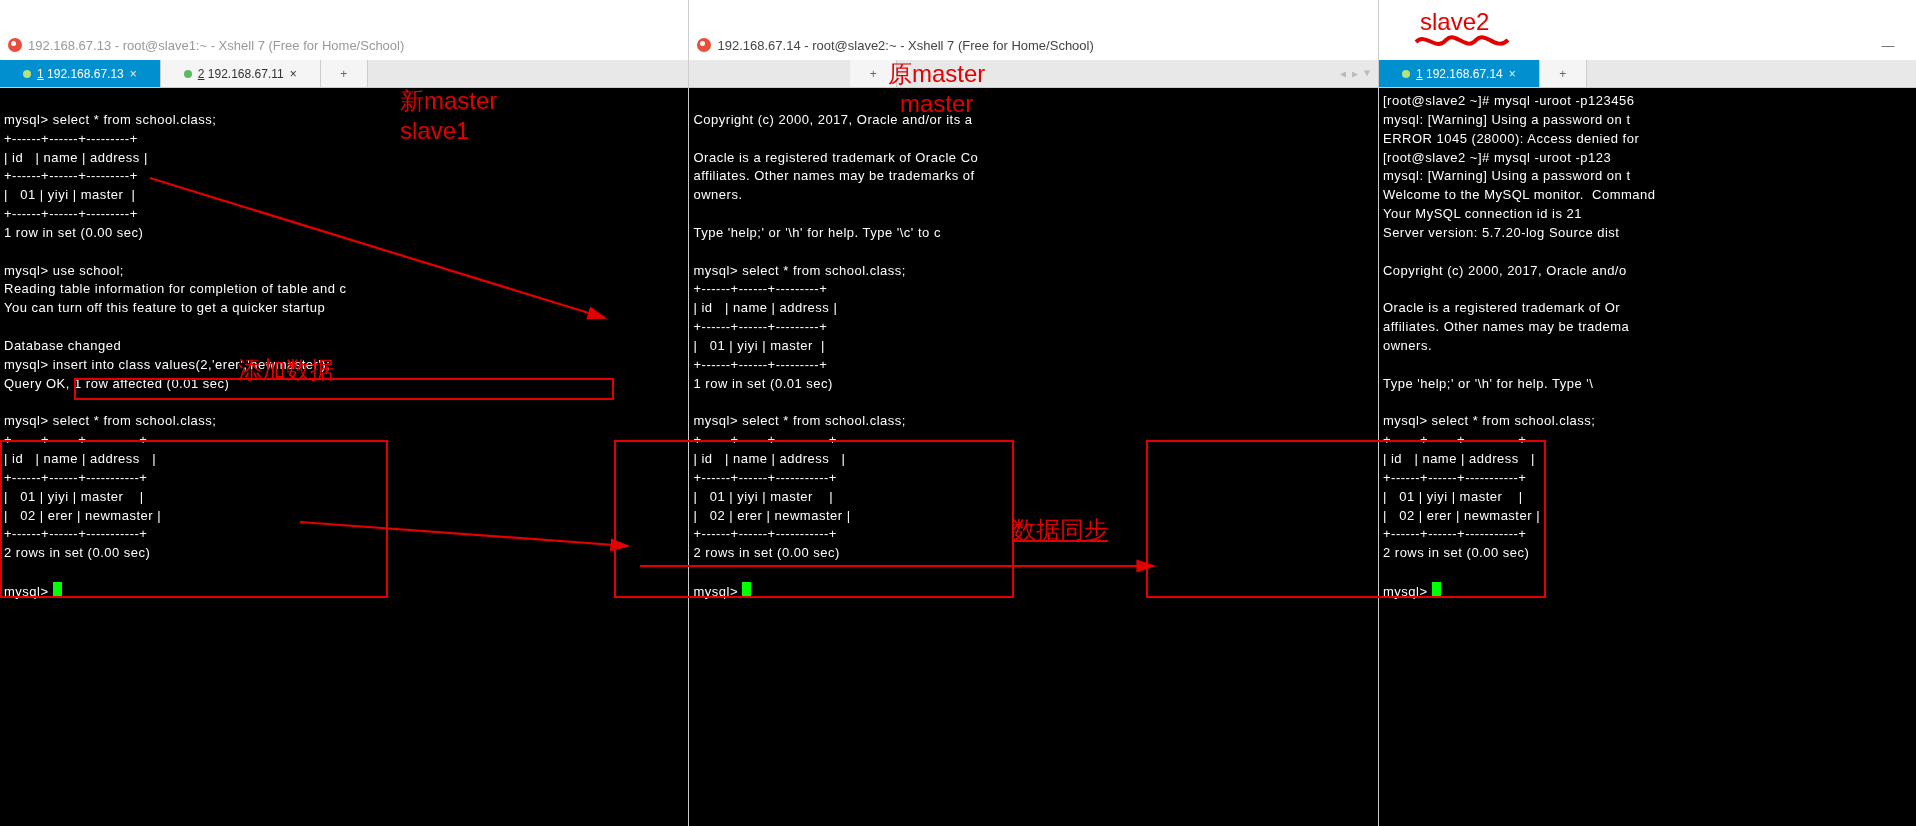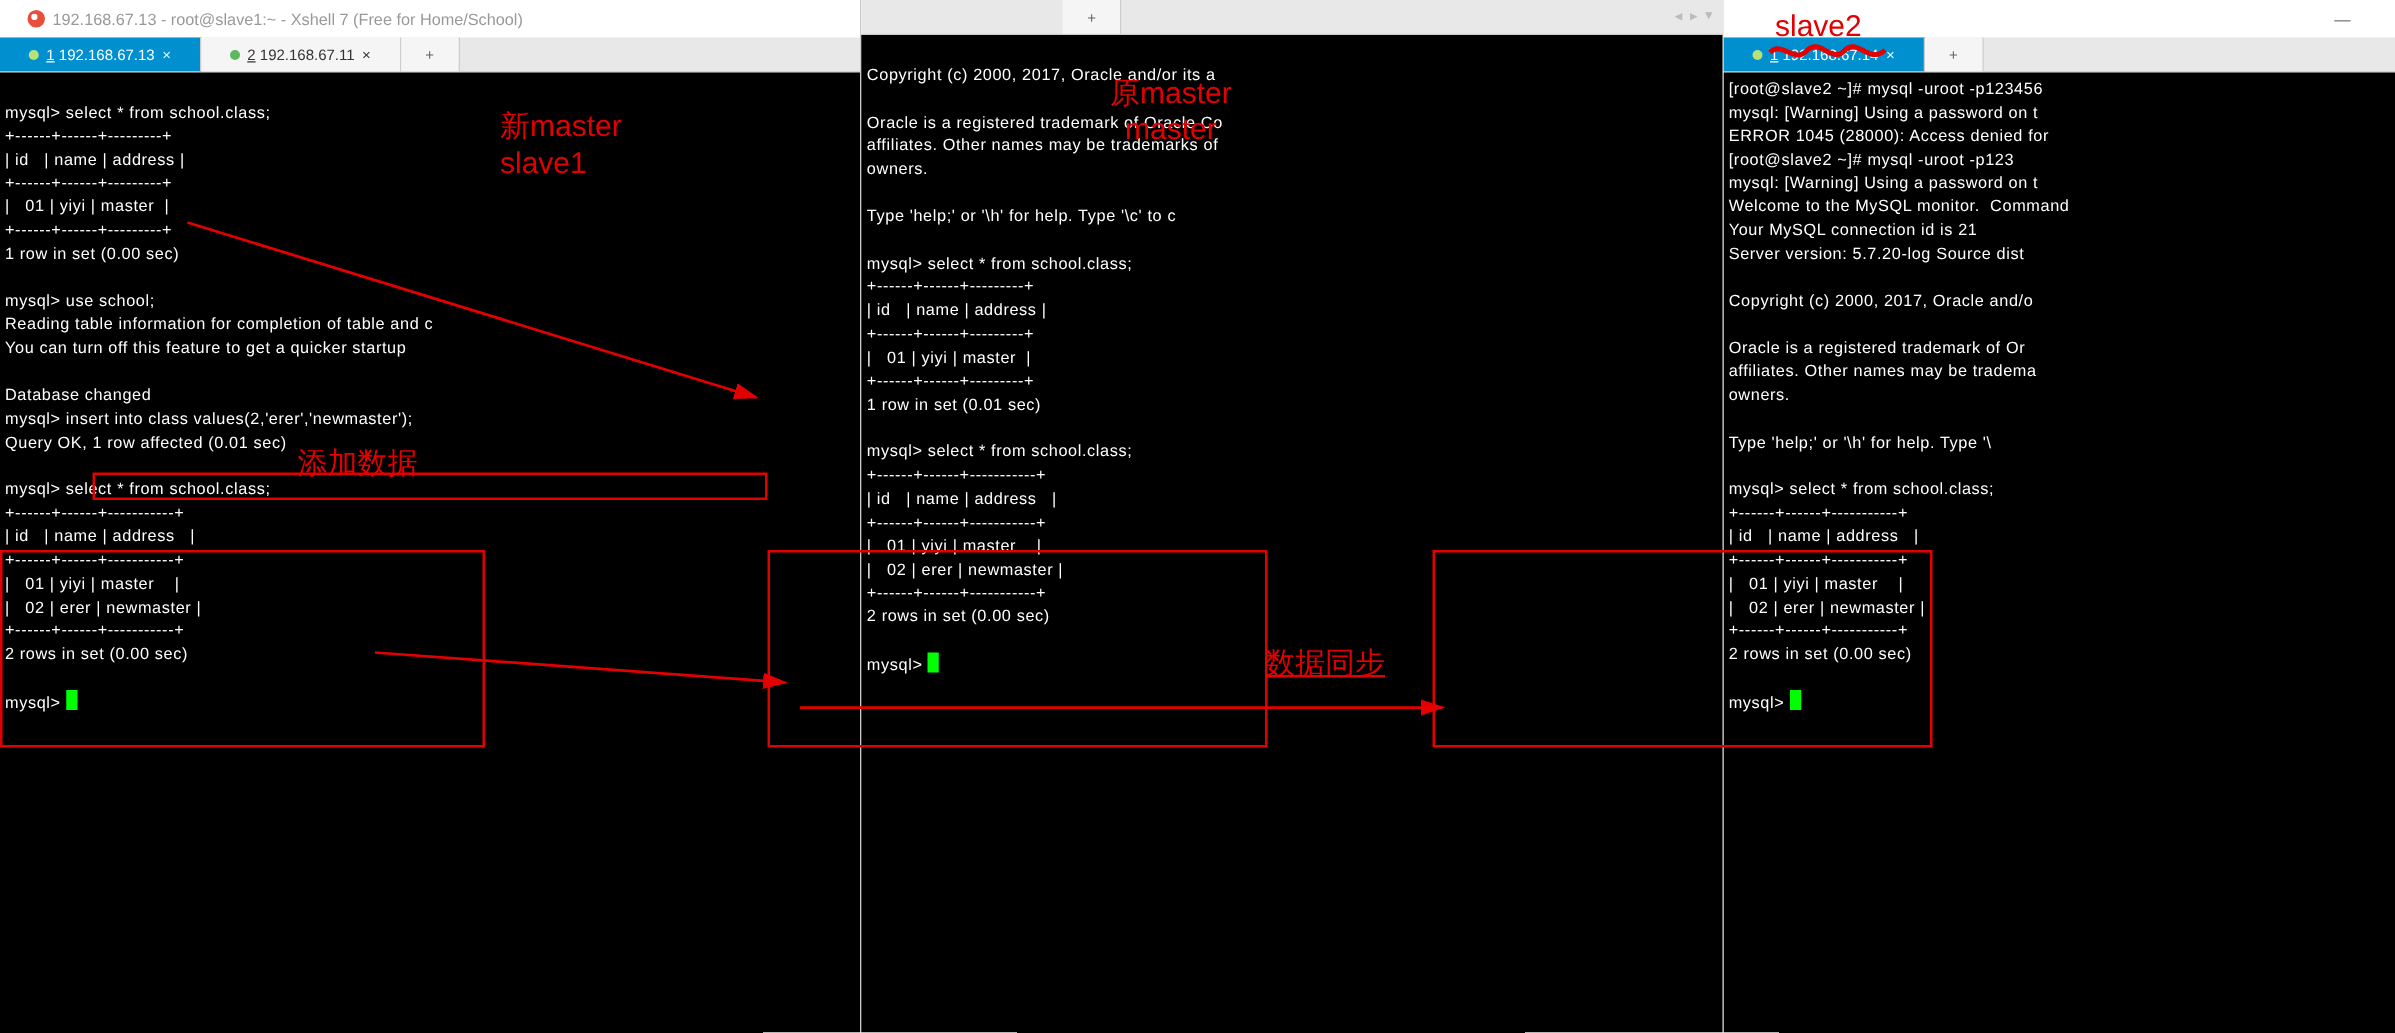--- a/index.html
+++ b/index.html
@@ -13,26 +13,27 @@
   position: relative;
 }
 .windows { display: flex; width: 100%; height: 100%; }
 .win { flex: 1; display: flex; flex-direction: column; border-right: 1px solid #ccc; background: #fff; min-width: 0; }
 .win:last-child { border-right: none; }
 
 .titlebar {
   height: 30px;
   display: flex;
   align-items: center;
-  padding: 0 22px;
+  padding: 0 8px;
   background: #fff;
   color: #999;
   font-family: -apple-system, "Segoe UI", Arial, sans-serif;
   font-size: 13px;
   gap: 6px;
+  margin-top: 30px;
 }
 .titlebar.active { color: #444; }
 .app-icon { width: 14px; height: 14px; background: #e94e3a; border-radius: 50%; flex-shrink: 0; position: relative; }
 .app-icon::after { content: ""; position: absolute; left: 3px; top: 3px; width: 5px; height: 5px; background: #fff; border-radius: 50%; }
 .win-spacer { flex: 1; }
 .win-btn { width: 40px; height: 28px; display: flex; align-items: center; justify-content: center; color: #666; cursor: pointer; }
 
 .tabbar { height: 28px; background: #e8e8e8; display: flex; align-items: stretch; border-bottom: 1px solid #ccc; }
 .tab {
   display: flex; align-items: center; gap: 6px; padding: 0 23px;
@@ -117,20 +118,24 @@
 +------+------+-----------+
 |   01 | yiyi | master    |
 |   02 | erer | newmaster |
 +------+------+-----------+
 2 rows in set (0.00 sec)
 
 mysql&gt; </span><span class="cursor"></span></div>
   </div>
 
   <div class="win">
+    <div class="titlebar active">
+      <span class="app-icon"></span>
+      <span>192.168.67.14 - root@slave2:~ - Xshell 7 (Free for Home/School)</span>
+    </div>
     <div class="tabbar">
       <div class="tab green">
         <span class="tab-dot"></span>
         <span><span class="u">1</span> <span>192.168.67.12</span></span>
         <span class="close">×</span>
       </div>
       <div class="tab add">+</div>
       <div class="tab-nav">
         <span>◀</span>
         <span>▶</span>

